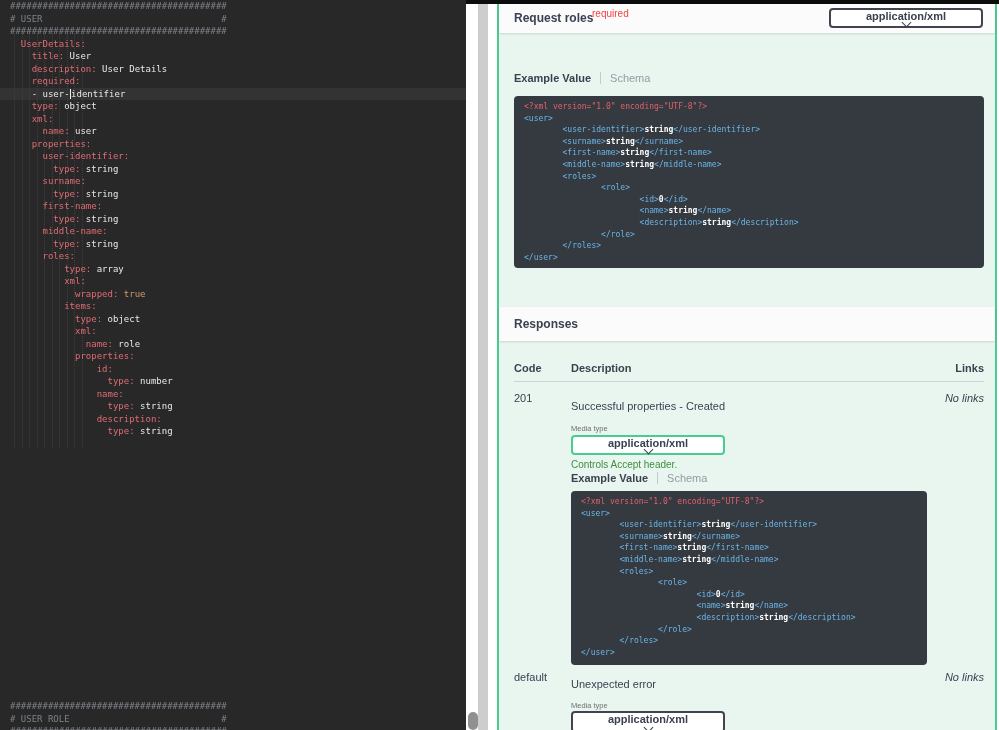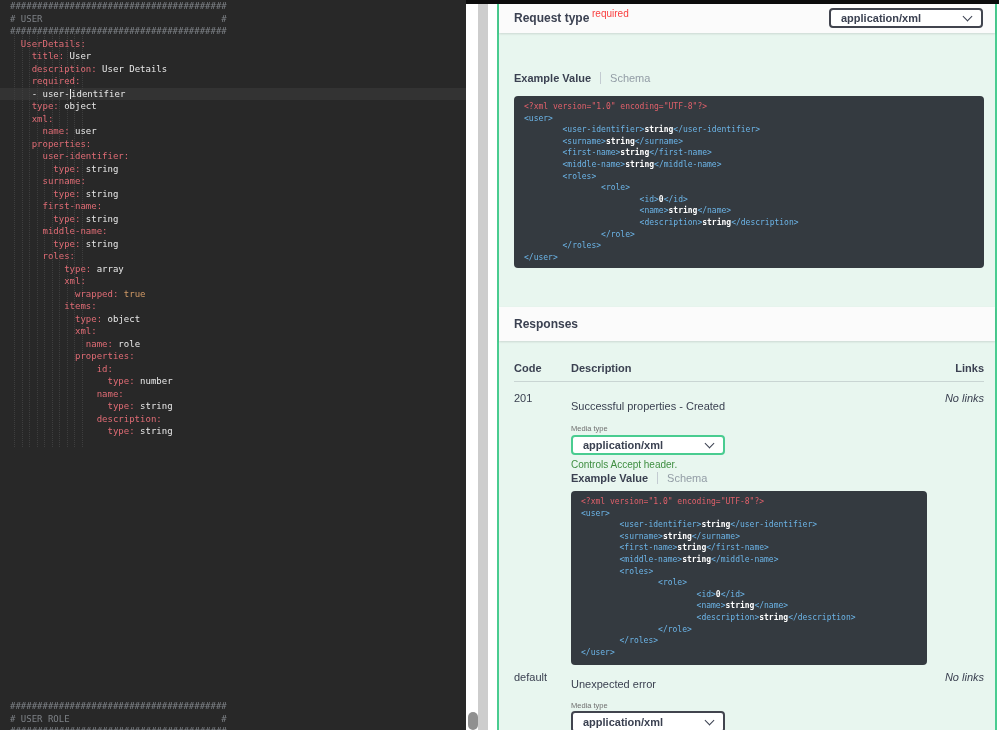--- a/index.html
+++ b/index.html
@@ -33,21 +33,21 @@
   .req-header{left:499px;top:4px;width:496px;height:29px;}
   .resp-band{left:499px;top:307px;width:496px;height:34px;}
   .sw-txt{position:absolute;color:#3b4151;}
   .req-title{left:514px;top:11px;font-size:12px;font-weight:bold;}
   .req-required{position:absolute;left:592px;top:8px;font-size:10px;color:#f93e3e;}
   .req-desc{left:514px;top:52px;font-size:11px;}
   .resp-heading{left:514px;top:317px;font-size:12px;font-weight:bold;}
 
   .select{position:absolute;height:20px;width:154px;background:#fff;border:2px solid #41444e;
     border-radius:4px;display:flex;align-items:center;justify-content:space-between;
-    padding:0 10px;box-sizing:border-box;font-size:11px;font-weight:bold;color:#3b4151;}
+    padding:0 10px;box-sizing:border-box;font-size:11px;font-weight:bold;color:#3b4151;flex-direction:column;}
   .select.green{border-color:#49cc90;}
   .sel-top{left:829px;top:8px;}
   .sel-mid{left:571px;top:435px;}
   .sel-bot{left:571px;top:711px;height:22px;}
   .chev{width:6px;height:6px;border-right:1.5px solid #3b4151;border-bottom:1.5px solid #3b4151;
     transform:rotate(45deg);margin-top:-3px;}
 
   .tabs{position:absolute;font-size:11px;height:14px;display:flex;align-items:center;}
   .tabs1{left:514px;top:71px;}
   .tabs2{left:571px;top:471px;}
@@ -106,21 +106,21 @@
   </div>
 
   <div class="gutter"></div>
   <div class="sb-track"></div>
   <div class="sb-thumb"></div>
   <div class="topstrip"></div>
 
   <div class="opblock"></div>
 
   <div class="band req-header"></div>
-  <span class="sw-txt req-title">Request type</span>
+  <span class="sw-txt req-title">Request roles</span>
   <span class="req-required">required</span>
   <div class="select sel-top">
     <span>application/xml</span>
     <span class="chev"></span>
   </div>
 
 
   <div class="tabs tabs1">
     <span class="tab-active">Example Value</span>
     <span class="tabsep"></span>

